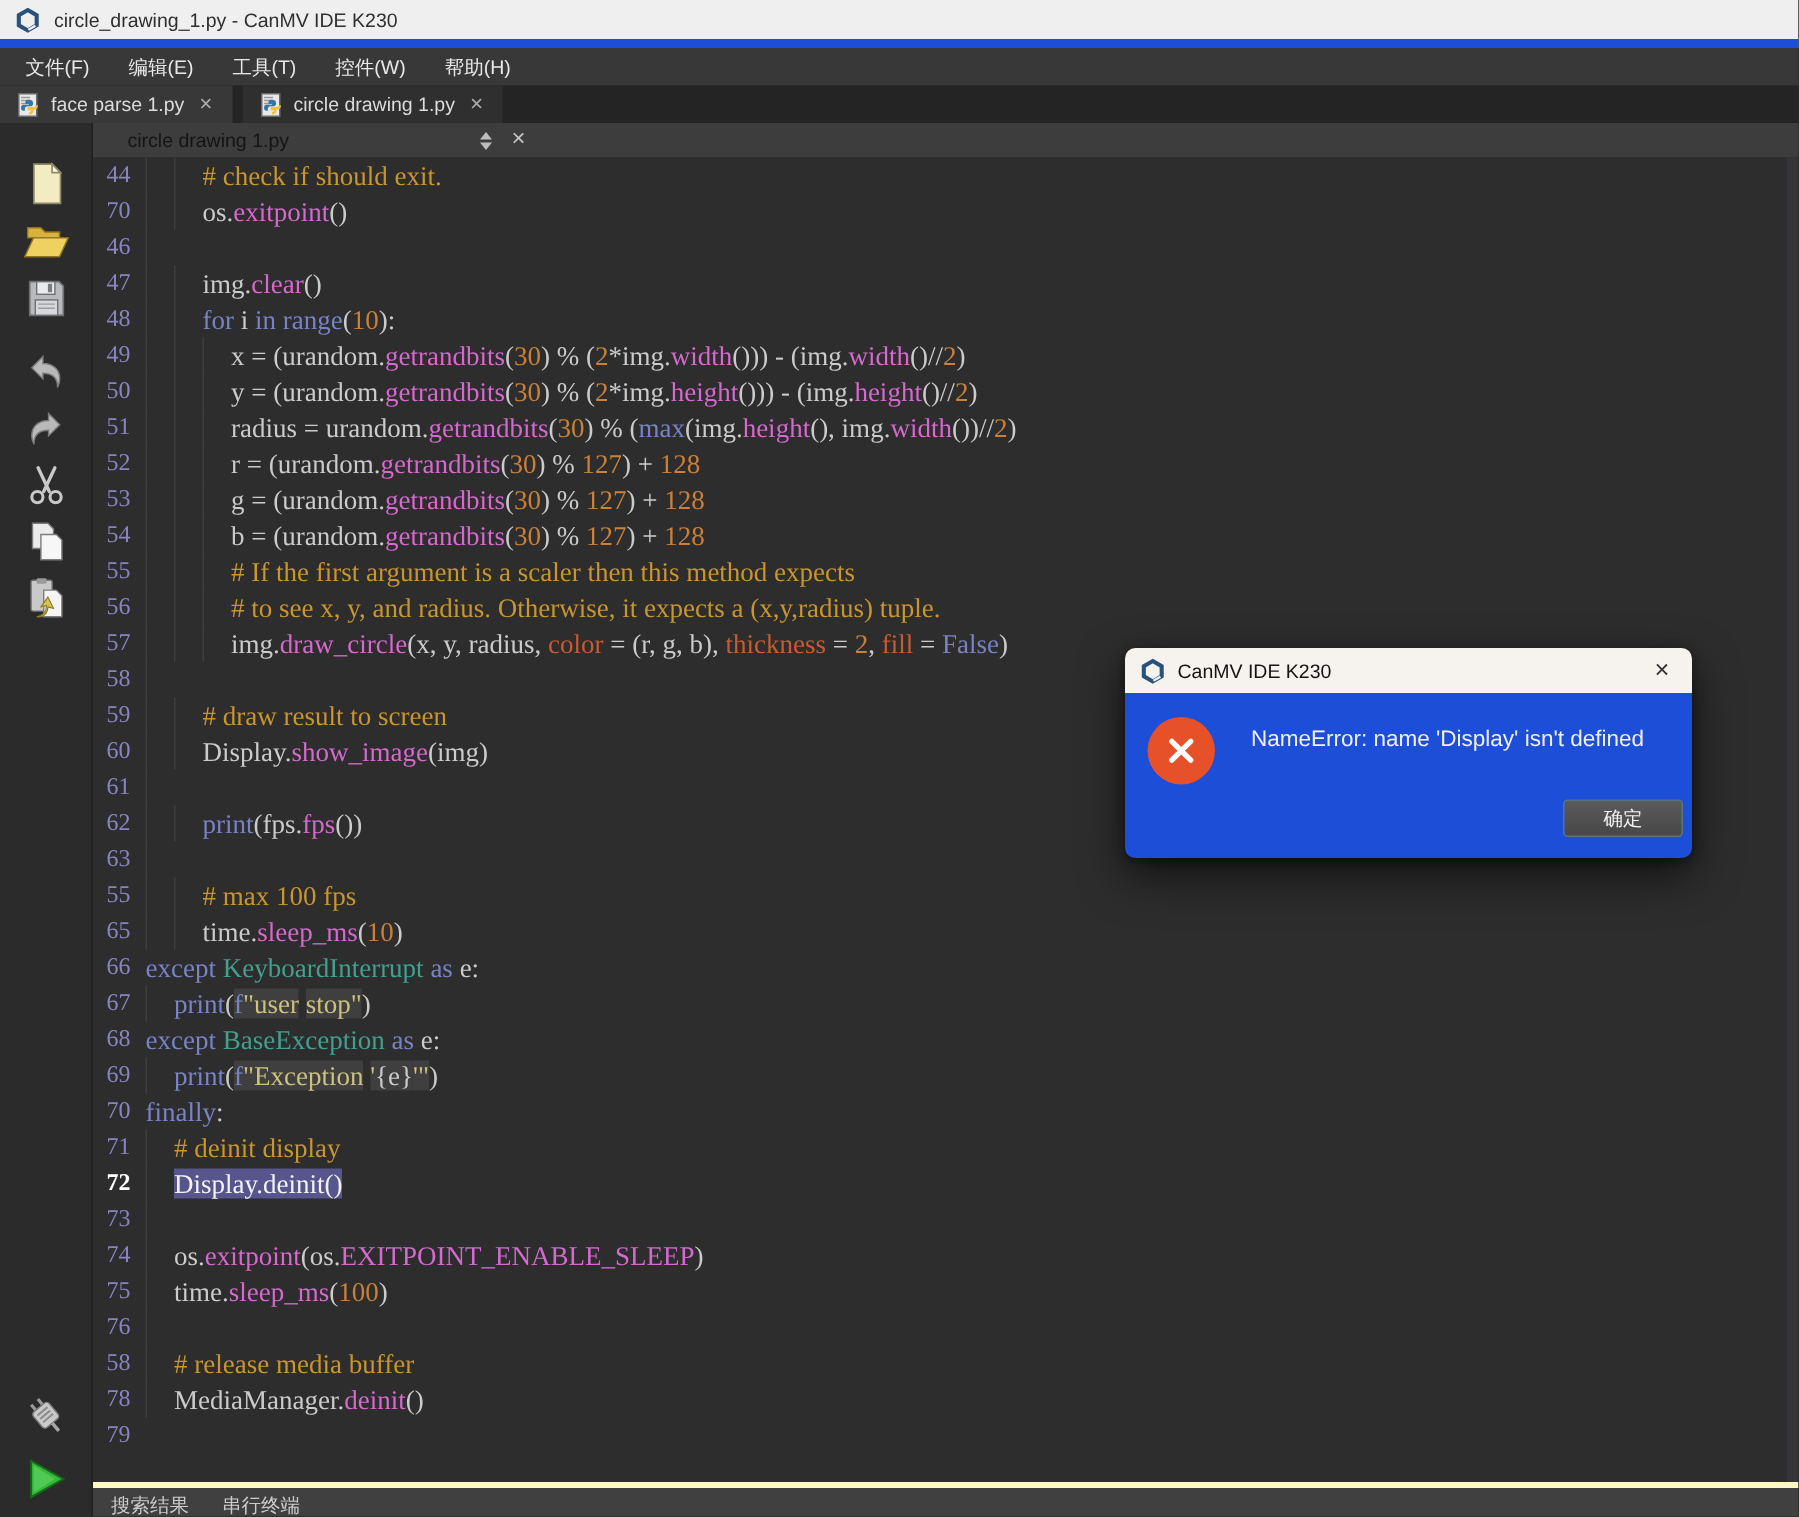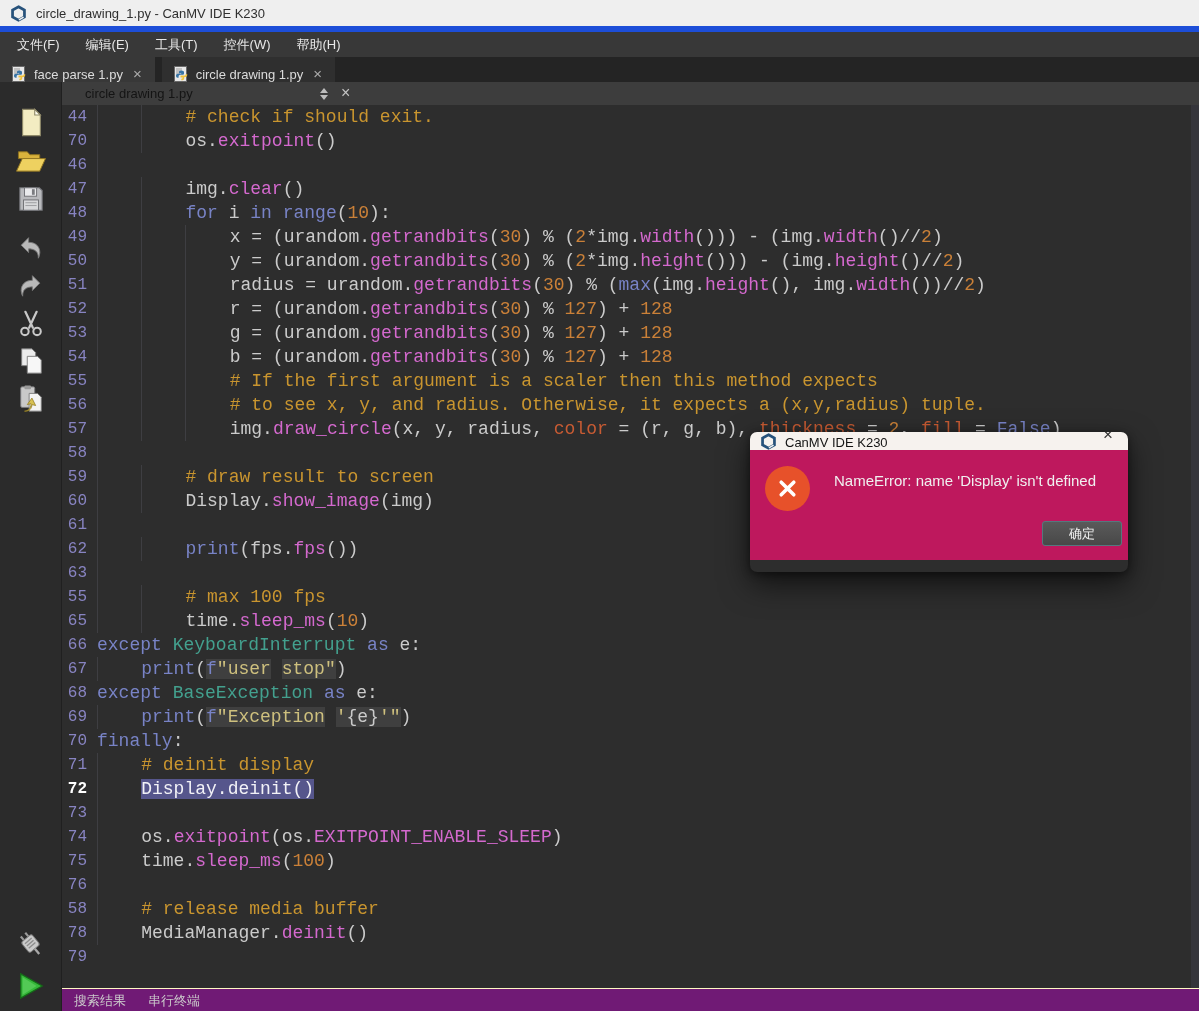--- a/index.html
+++ b/index.html
@@ -9,69 +9,69 @@
   
   .titlebar{position:absolute;left:0;top:0;width:100%;height:32px;background:#efefef;display:flex;align-items:center;padding-left:10px;box-sizing:border-box;border-bottom:6px solid #1d4ed8}
   .titlebar .wtitle{margin-left:9px;font-size:13px;color:#2f2f2f}
 
   
   .menubar{position:absolute;top:32px;left:0;width:100%;height:25px;background:#383838;display:flex;align-items:center;padding-left:4px;box-sizing:border-box}
   .menu-item{padding:12px 13px;font-size:13px;color:#e8e8e8;line-height:25px;cursor:default}
 
   
   .tabbar{position:absolute;top:57px;left:0;width:100%;height:25px;background:#242424;display:flex}
-  .tab{display:flex;align-items:flex-end;padding:0 11px;margin-right:7px;background:#383838;font-size:13px;color:#dcdcdc;height:25px;box-sizing:border-box}
+  .tab{display:flex;align-items:center;padding:0 11px;margin-right:7px;background:#383838;font-size:13px;color:#dcdcdc;height:25px;box-sizing:border-box}
   .tab.active{background:#2f2f2f}
   .tab .tlabel{margin:0 8px 0 7px;white-space:pre}
   .tclose{color:#ababab;font-size:15px;padding:0 2px}
   .ficon{display:flex;align-items:center}
 
   
   .docheader{position:absolute;left:62px;top:82px;right:0;height:23px;background:#3d3d3d;font-size:13px;color:#e2e2e2}
   .docheader .dtitle{position:absolute;left:15px;top:0;line-height:23px;white-space:pre}
   .docheader .spin{position:absolute;left:256px;top:5px}
   .docheader .dhclose{position:absolute;left:279px;top:0;line-height:22px;color:#c4c4c4;font-size:16px}
 
   
   .sidebar{position:absolute;left:0;top:82px;width:62px;bottom:0;background:#2b2b2b;border-right:1px solid #202020;box-sizing:border-box;display:flex;flex-direction:column}
   .side-top{padding-top:25px;display:flex;flex-direction:column;align-items:center;gap:7px}
   .side-bottom{margin-top:auto;display:flex;flex-direction:column;align-items:center;gap:11px;padding-bottom:10px}
   .tool{width:36px;height:31px;display:flex;align-items:center;justify-content:center}
   .tool[data-name="undo-button"]{margin-top:10px}
   .icowrap{display:flex;align-items:center;justify-content:center}
 
   
-  .editor{position:absolute;left:62px;top:105px;right:0;bottom:23px;background:#2d2d2d;overflow:hidden;font-family:Liberation Mono, monospace;font-size:18px}
+  .editor{position:absolute;left:62px;top:105px;right:0;bottom:23px;background:#2d2d2d;overflow:hidden;font-family:Liberation Serif, serif;font-size:18px}
   .line{display:flex;height:24px;line-height:24px}
   .ln{flex:0 0 35px;text-align:right;padding-right:10px;box-sizing:border-box;color:#8884c2;font-size:16px}
   .ln.cur{color:#ffffff;font-weight:bold}
   .lt{white-space:pre;flex:1}
   .p{color:#cbcbcb}
   .c{color:#c9952f}
   .k{color:#7883c6}
   .m{color:#d469ce}
   .n{color:#ca8038}
   .e{color:#43a08e}
   .a{color:#c75b33}
   .s{color:#cec07e}
   .bg{background:#3f3f3f}
   .hl{background:#56568c;color:#f2f2f7}
   .g{display:inline-block;height:24px;vertical-align:top;border-left:1px solid #3e3e42;white-space:pre}
   .scroll{position:absolute;right:0;top:0;width:8px;bottom:0;background:#35353b}
 
   
-  .bottombar{position:absolute;left:62px;bottom:0;height:23px;right:0;background:#701a75;border-top:1px solid #fef9c3;display:flex;align-items:center;box-sizing:border-box;padding-left:1px}
+  .bottombar{position:absolute;left:62px;bottom:0;height:23px;right:0;background:#404040;border-top:4px solid #fef9c3;display:flex;box-sizing:border-box;padding-left:1px}
   .btab{padding:0 11px;font-size:13px;color:#cccccc;line-height:23px}
 
   
   .dialog{position:absolute;left:750px;top:432px;width:378px;height:140px;border-radius:7px;overflow:hidden;box-shadow:0 12px 30px rgba(0,0,0,.6),0 2px 8px rgba(0,0,0,.45);z-index:50;font-family:"Liberation Sans",sans-serif}
-  .dtitlebar{height:18px;background:#f6f2ee;display:flex;align-items:flex-end;padding:0 10px;box-sizing:border-box}
+  .dtitlebar{height:30px;background:#f6f2ee;display:flex;align-items:center;padding:0 10px;box-sizing:border-box}
   .dtitle{font-size:13px;color:#141414;margin-left:8px}
   .dclose{margin-left:auto;color:#333;font-size:17px;padding:0 5px;line-height:30px}
-  .dbody{position:relative;height:110px;background:#be185d}
+  .dbody{position:relative;height:110px;background:#1d4ed8}
   .erricon{position:absolute;left:15px;top:16px;width:45px;height:45px;border-radius:50%;background:#e7512a;display:flex;align-items:center;justify-content:center}
   .dmsg{position:absolute;left:84px;top:22px;font-size:15px;color:#f0f0f0}
   .okbtn{position:absolute;right:6px;bottom:14px;width:80px;height:25px;background:linear-gradient(#5a5a5a,#484848);border:1px solid #55787e;border-radius:3px;color:#f2f2f2;font-size:13px;text-align:center;line-height:23px;box-sizing:border-box}
 </style>
 </head>
 <body>
 
 <div class="app" data-name="app-window">
 
   <div class="titlebar" data-name="window-titlebar">

